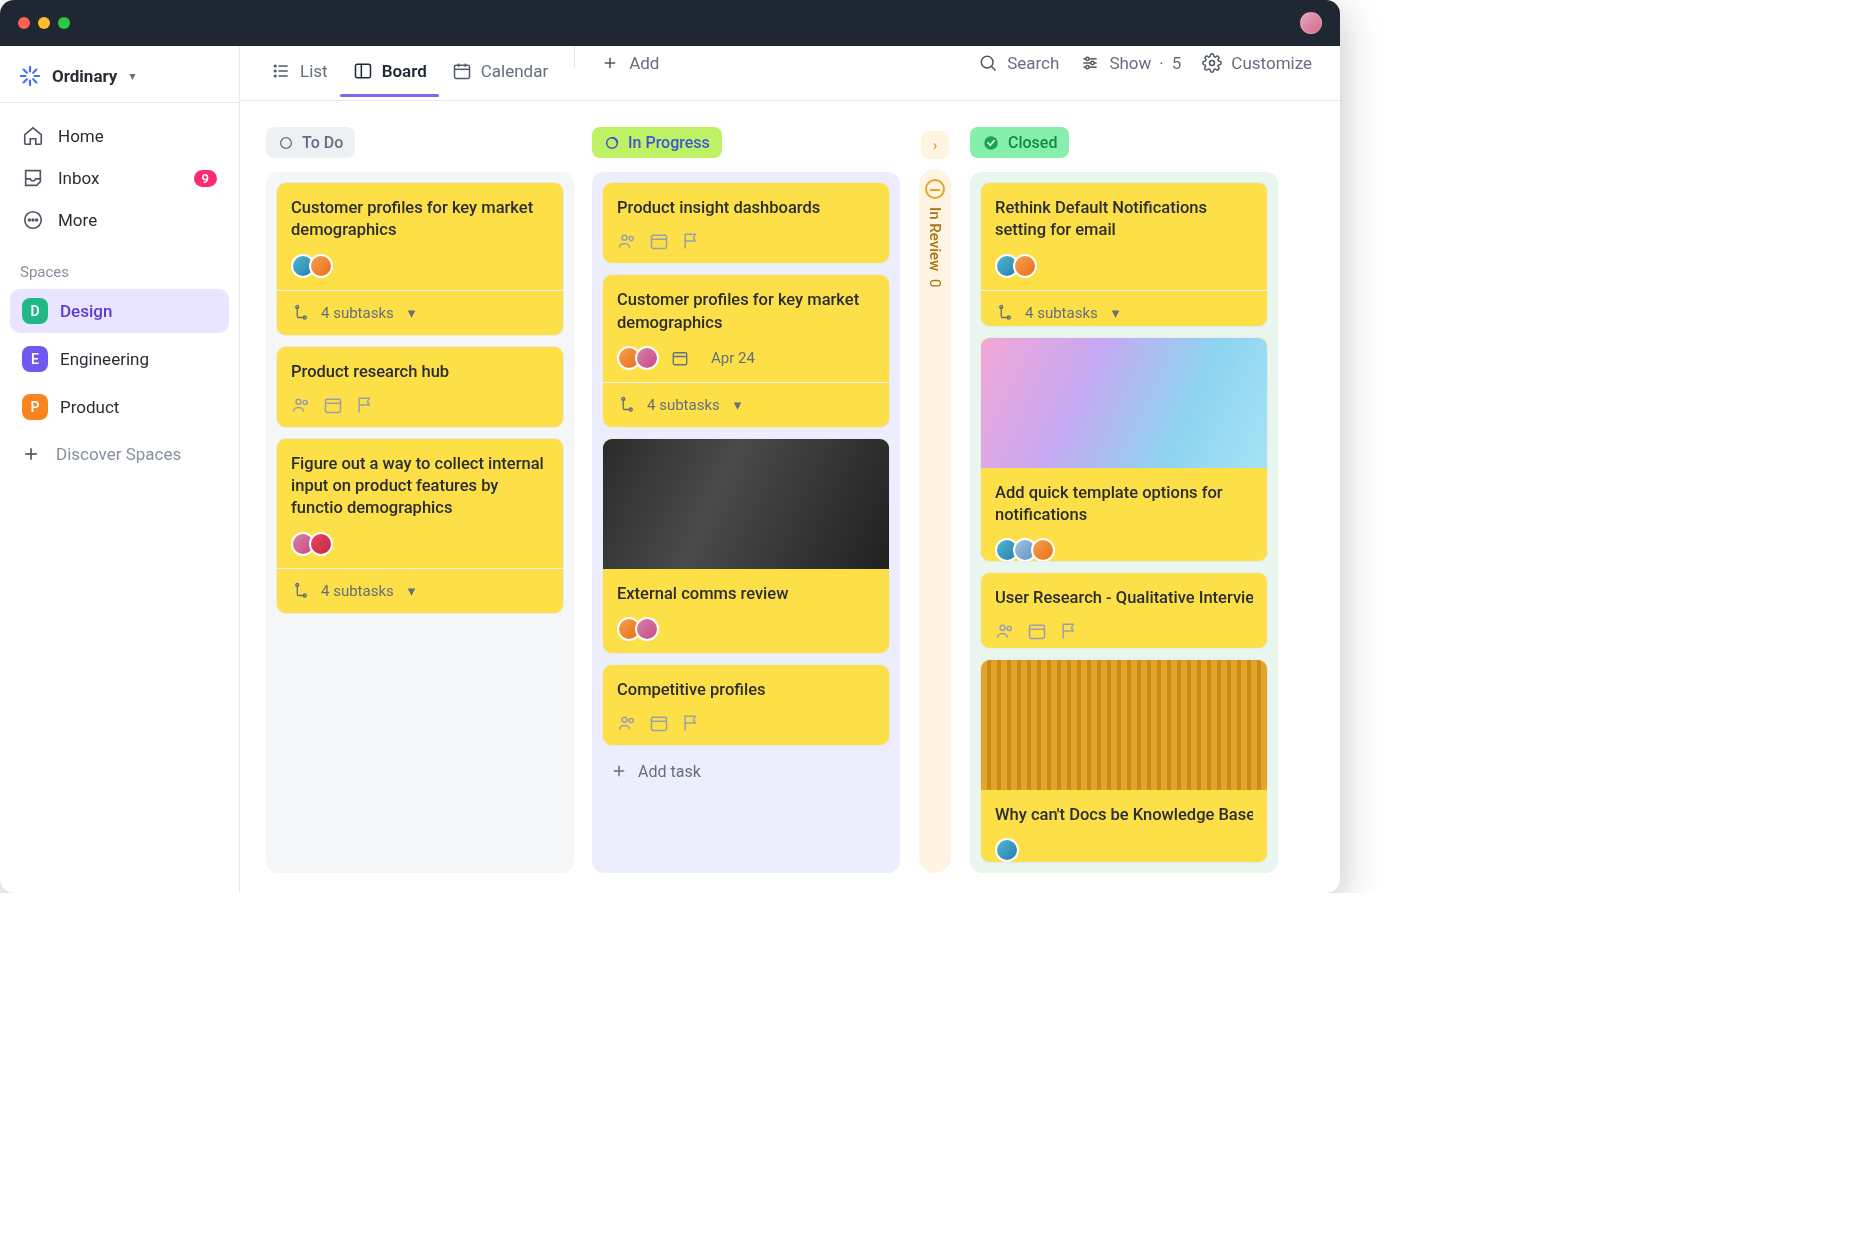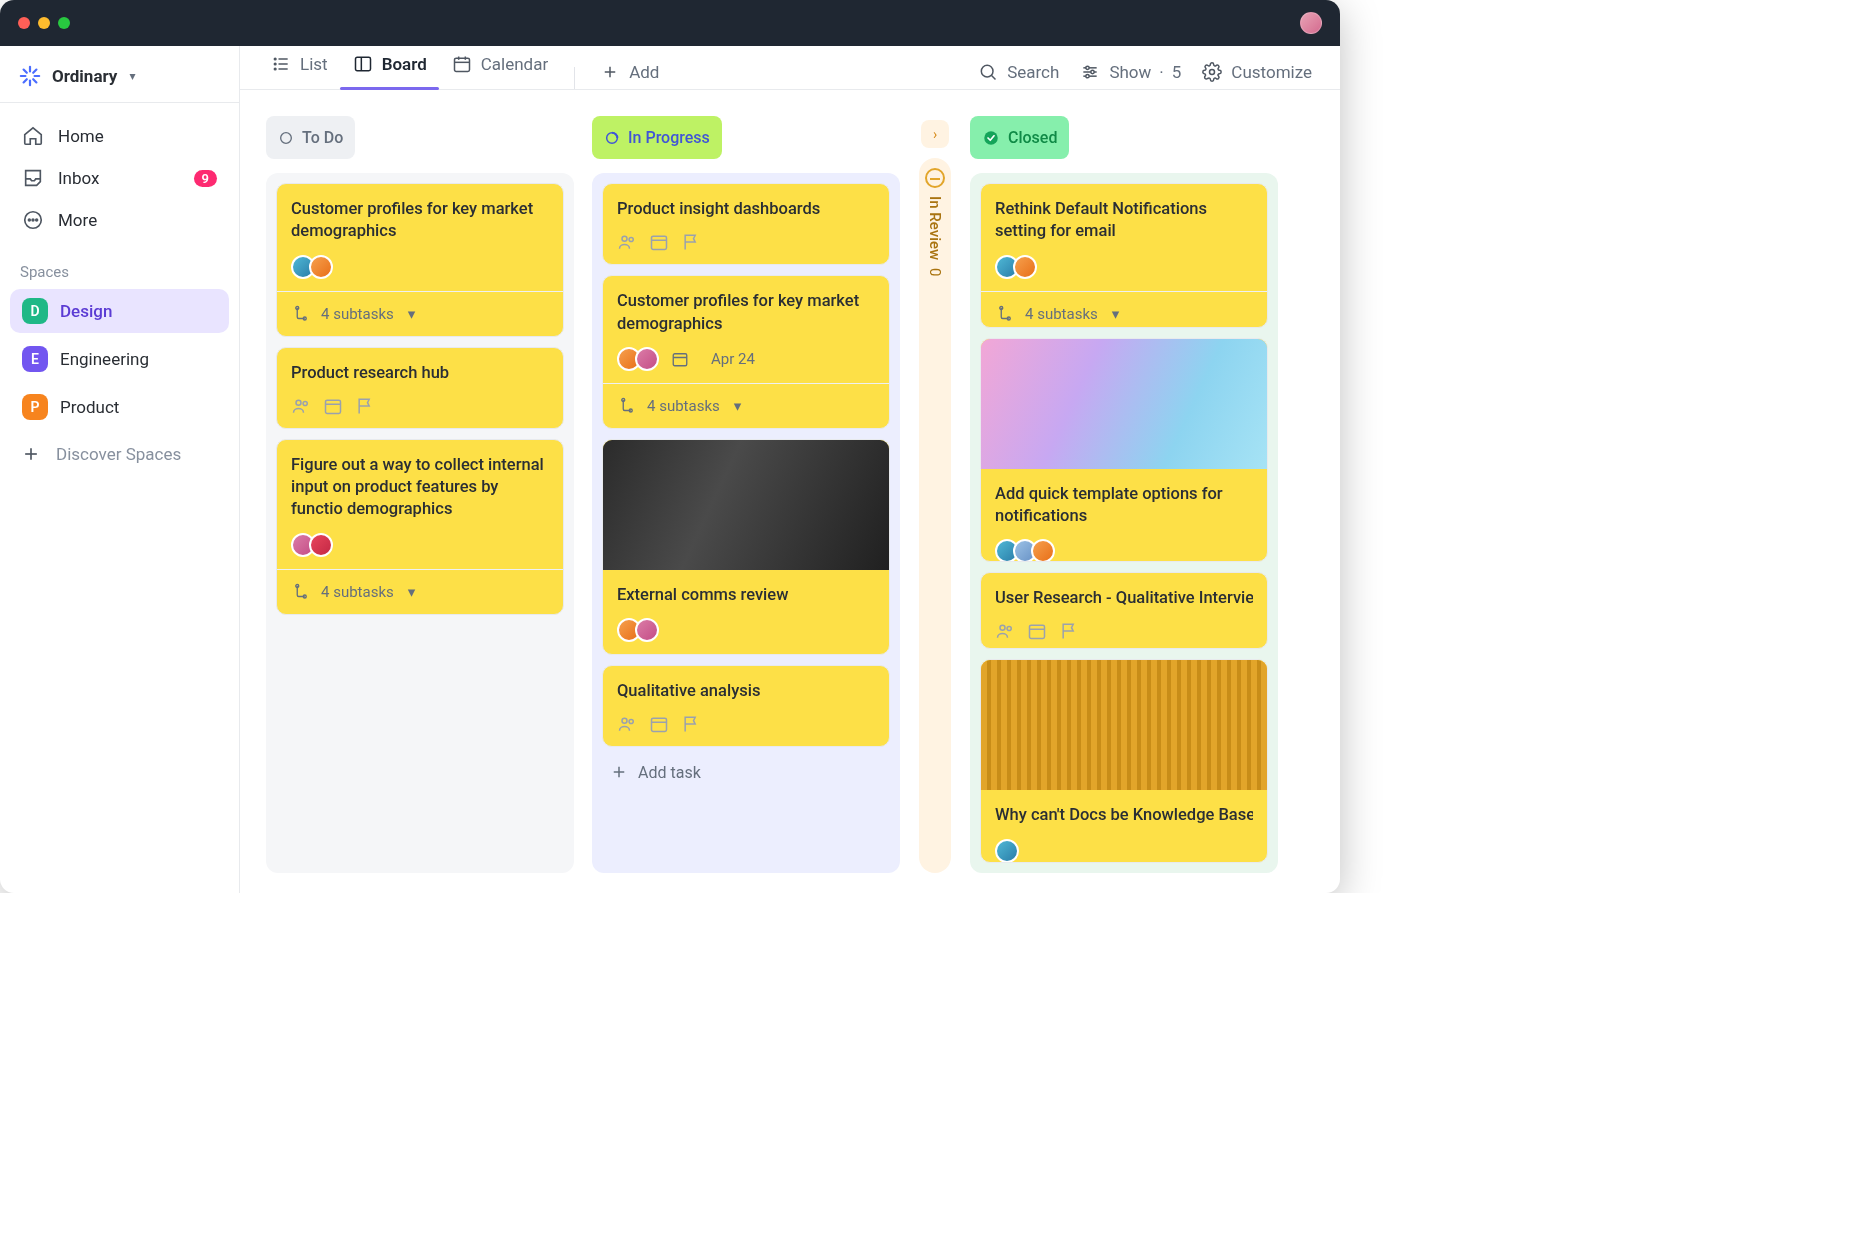--- a/index.html
+++ b/index.html
@@ -20,30 +20,30 @@
 .nav-item{ display:flex; align-items:center; gap:14px; padding:10px 12px; border-radius:10px; font-size:17px; color:#292d34; cursor:pointer; }
 .icn{ width:22px;height:22px; color:#4f5762; display:flex;align-items:center;justify-content:center; flex-shrink:0;}
 .badge{ margin-left:auto; background:#fd2a71; color:#fff; font-size:13px; font-weight:600; padding:1px 8px; border-radius:10px; }
 .section-label{ padding:18px 20px 6px; font-size:15px; color:#87909e; }
 .space-item{ display:flex; align-items:center; gap:12px; padding:9px 12px; margin:2px 10px; border-radius:10px; font-size:17px; cursor:pointer;}
 .space-item.active{ background:#e9e4ff; color:#5b3bd4; font-weight:500;}
 .space-badge{ width:26px;height:26px; border-radius:8px; display:flex;align-items:center;justify-content:center; font-size:14px; font-weight:600; color:#fff; }
 .sb-d{ background:#1fb886; } .sb-e{ background:#7256f0; } .sb-p{ background:#f7841e; }
 .discover{ display:flex; align-items:center; gap:14px; padding:12px 20px; font-size:17px; color:#87909e; cursor:pointer; }
 .main{ flex:1; display:flex; flex-direction:column; min-width:0; }
-.topbar{ height:44px; border-bottom:1px solid #e8eaed; display:flex; align-items:flex-end; padding:0 22px; gap:8px; }
+.topbar{ height:55px; border-bottom:1px solid #e8eaed; display:flex; align-items:flex-start; padding:0 22px; gap:8px; }
 .tab{ display:flex; align-items:center; gap:8px; padding:14px 8px; font-size:17px; color:#656f7d; cursor:pointer; position:relative; }
 .tab.active{ color:#1f2732; font-weight:600;}
 .tab.active::after{ content:''; position:absolute; left:-4px; right:-4px; bottom:-1px; height:3px; background:#7b68ee; border-radius:2px;}
 .tbar-divider{ width:1px; height:22px; background:#e2e4e9; margin:0 10px; }
 .tb-action{ display:flex;align-items:center; gap:8px; color:#656f7d; font-size:17px; cursor:pointer; padding:6px 6px; }
 .topbar .spacer{ flex:1; }
 .board{ flex:1; display:flex; gap:18px; padding:26px 0 20px 26px; overflow:hidden; }
 .column{ width:308px; flex-shrink:0; display:flex; flex-direction:column; }
-.col-pill{ display:inline-flex; align-items:center; gap:8px; padding:12px 12px; border-radius:8px; font-size:16px; font-weight:500; margin-bottom:14px; align-self:flex-start;}
+.col-pill{ display:inline-flex; align-items:center; gap:8px; padding:6px 12px; border-radius:8px; font-size:16px; font-weight:500; margin-bottom:14px; align-self:flex-start;}
 .pill-todo{ background:#eef0f3; color:#656f7d; }
 .pill-progress{ background:#bef264; color:#4055d6; }
 .pill-closed{ background:#86efac; color:#0f8a46; }
 .col-body{ border-radius:12px; padding:10px; flex:1; display:flex; flex-direction:column; gap:10px; overflow-y:auto;}
 .bg-todo{ background:#f5f6f8; } .bg-progress{ background:#eceefe; } .bg-closed{ background:#e9f6ee; }
 .card{ background:#fde047; border-radius:10px; border:1px solid #e8eaed; overflow:hidden; }
 .card-pad{ padding:14px 14px 12px; }
 .card-title{ font-size:16.5px; line-height:1.35; font-weight:500; color:#2a2e34; }
 .card-row{ display:flex; align-items:center; gap:12px; margin-top:12px; color:#9aa1ae; }
 .mini-icn{ width:20px;height:20px; display:flex;align-items:center;justify-content:center; }
@@ -396,21 +396,21 @@
                   <div class="avatars">
                       <div class="av av2"></div>
                       <div class="av av3"></div>
                     </div>
                 </div>
               </div>
             </div>
 
             <div class="card">
               <div class="card-pad">
-                <div class="card-title">Qualitative analysis</div>
+                <div class="card-title">Competitive profiles</div>
                 <div class="card-row">
                   <span class="mini-icn">
                       <svg width="20" height="20" viewBox="0 0 24 24" fill="none" stroke="currentColor" stroke-width="1.8">
                         <circle cx="9" cy="8" r="3"></circle>
                         <path d="M3 20c0-3 3-5 6-5s6 2 6 5"></path>
                         <circle cx="17" cy="9" r="2.5"></circle>
                       </svg>
                     </span>
                   <span class="mini-icn">
                       <svg width="20" height="20" viewBox="0 0 24 24" fill="none" stroke="currentColor" stroke-width="1.8">

